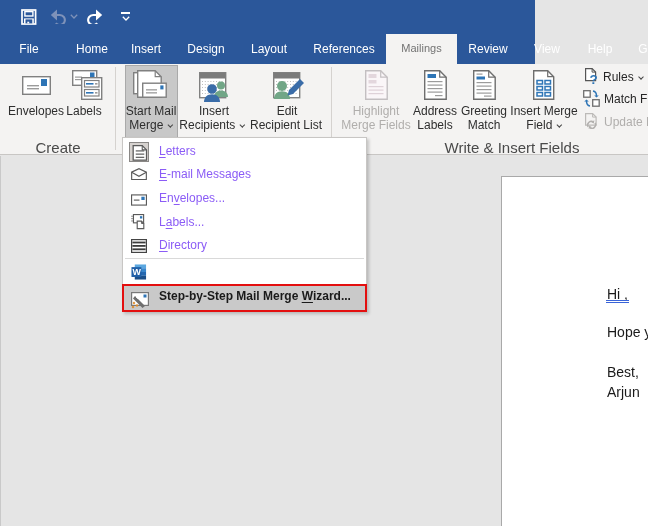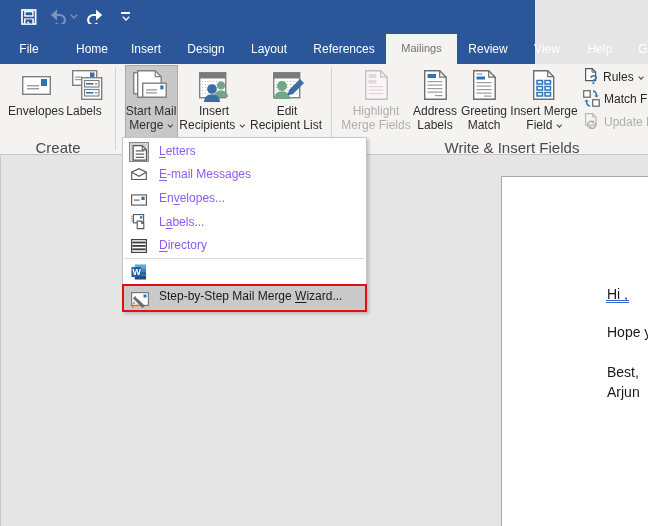--- a/index.html
+++ b/index.html
@@ -20,21 +20,21 @@
 .smalltext { position:absolute; font-size:12px; color:#262626; white-space:nowrap; }
 
 #page { position:absolute; left:501px; top:176px; width:147px; height:350px; background:#fff; border-left:1px solid #a9a9a9; border-top:1px solid #a9a9a9; }
 .doctext { position:absolute; font-size:14px; color:#1a1a1a; white-space:nowrap; }
 
 #menu { position:absolute; left:122px; top:137px; width:245px; height:175px; background:#fff; border:1px solid #c8c6c4; box-shadow:2px 2px 3px rgba(0,0,0,0.2); }
 .mi { position:absolute; left:0; width:243px; height:24px; }
 .mi .txt { position:absolute; left:36px; top:5px; font-size:12px; color:#8b5cf6; white-space:nowrap;text-align:right; }
 .mi .ic { position:absolute; left:8px; top:4px; width:16px; height:16px; }
 .msep { position:absolute; left:2px; top:120px; width:239px; height:1px; background:#d9d9d9; }
-#wizrow { position:absolute; left:0px; top:147px; width:243px; height:26px; background:#c9c9c9; }
+#wizrow { position:absolute; left:0px; top:147px; width:243px; height:26px; background:#c9c9c9;font-weight:bold; }
 #redbox { position:absolute; left:-1px; top:146px; width:245px; height:27.5px; border:2px solid #e30f0f; }
 u.ac { text-decoration:underline; text-underline-offset:2px; }
 </style>
 </head>
 <body>
 
 <div id="bluebar">
 
   <svg class="abs" style="left:21px;top:9px" width="16" height="16" viewBox="0 0 16 16">
     <rect x="1" y="1" width="13.6" height="14" fill="none" stroke="#fff" stroke-width="1.7"></rect>

